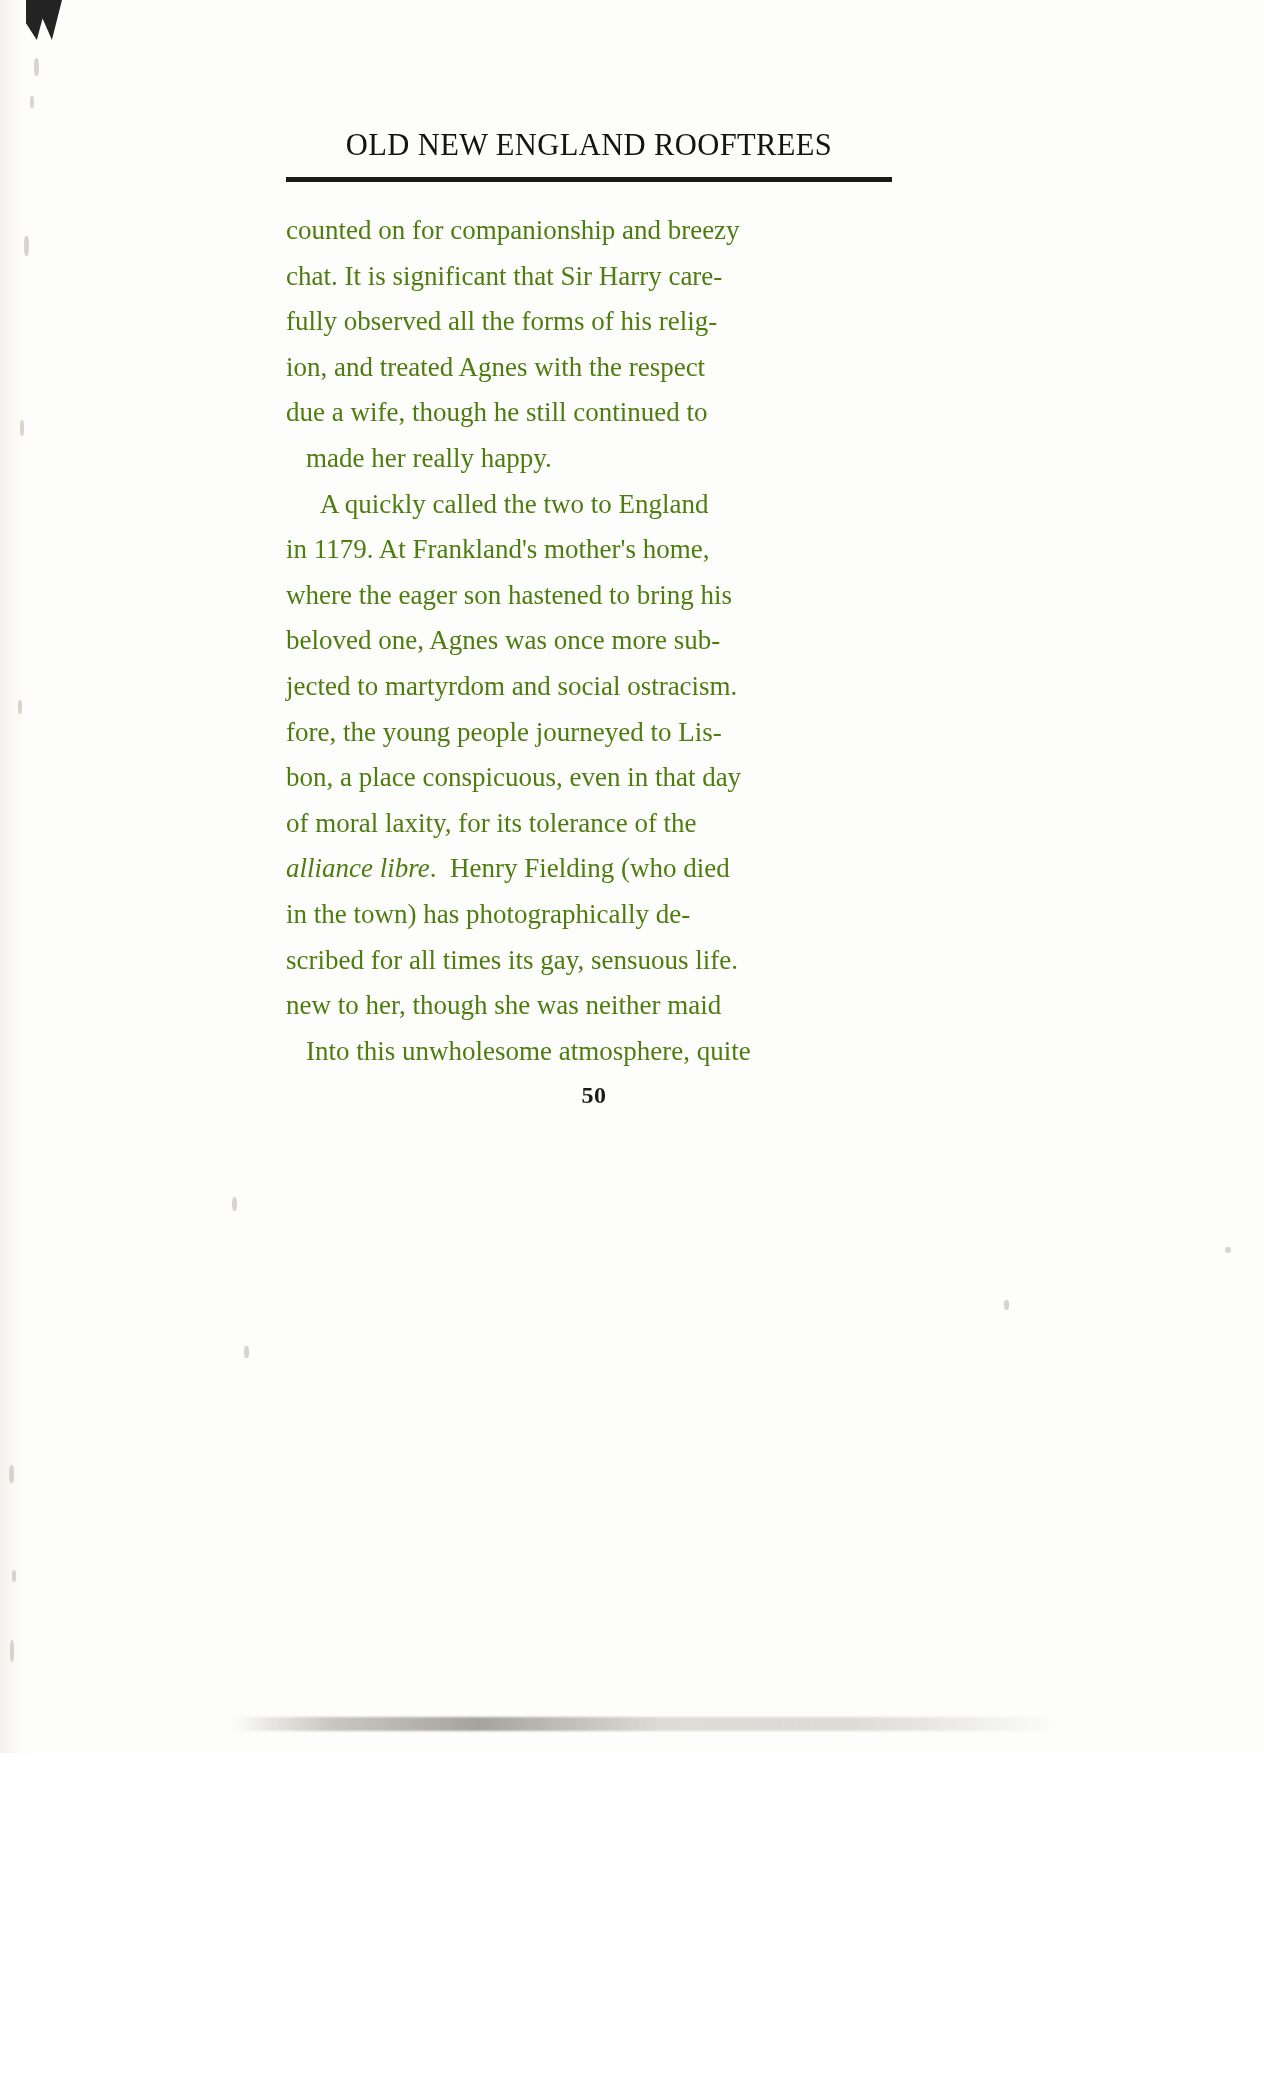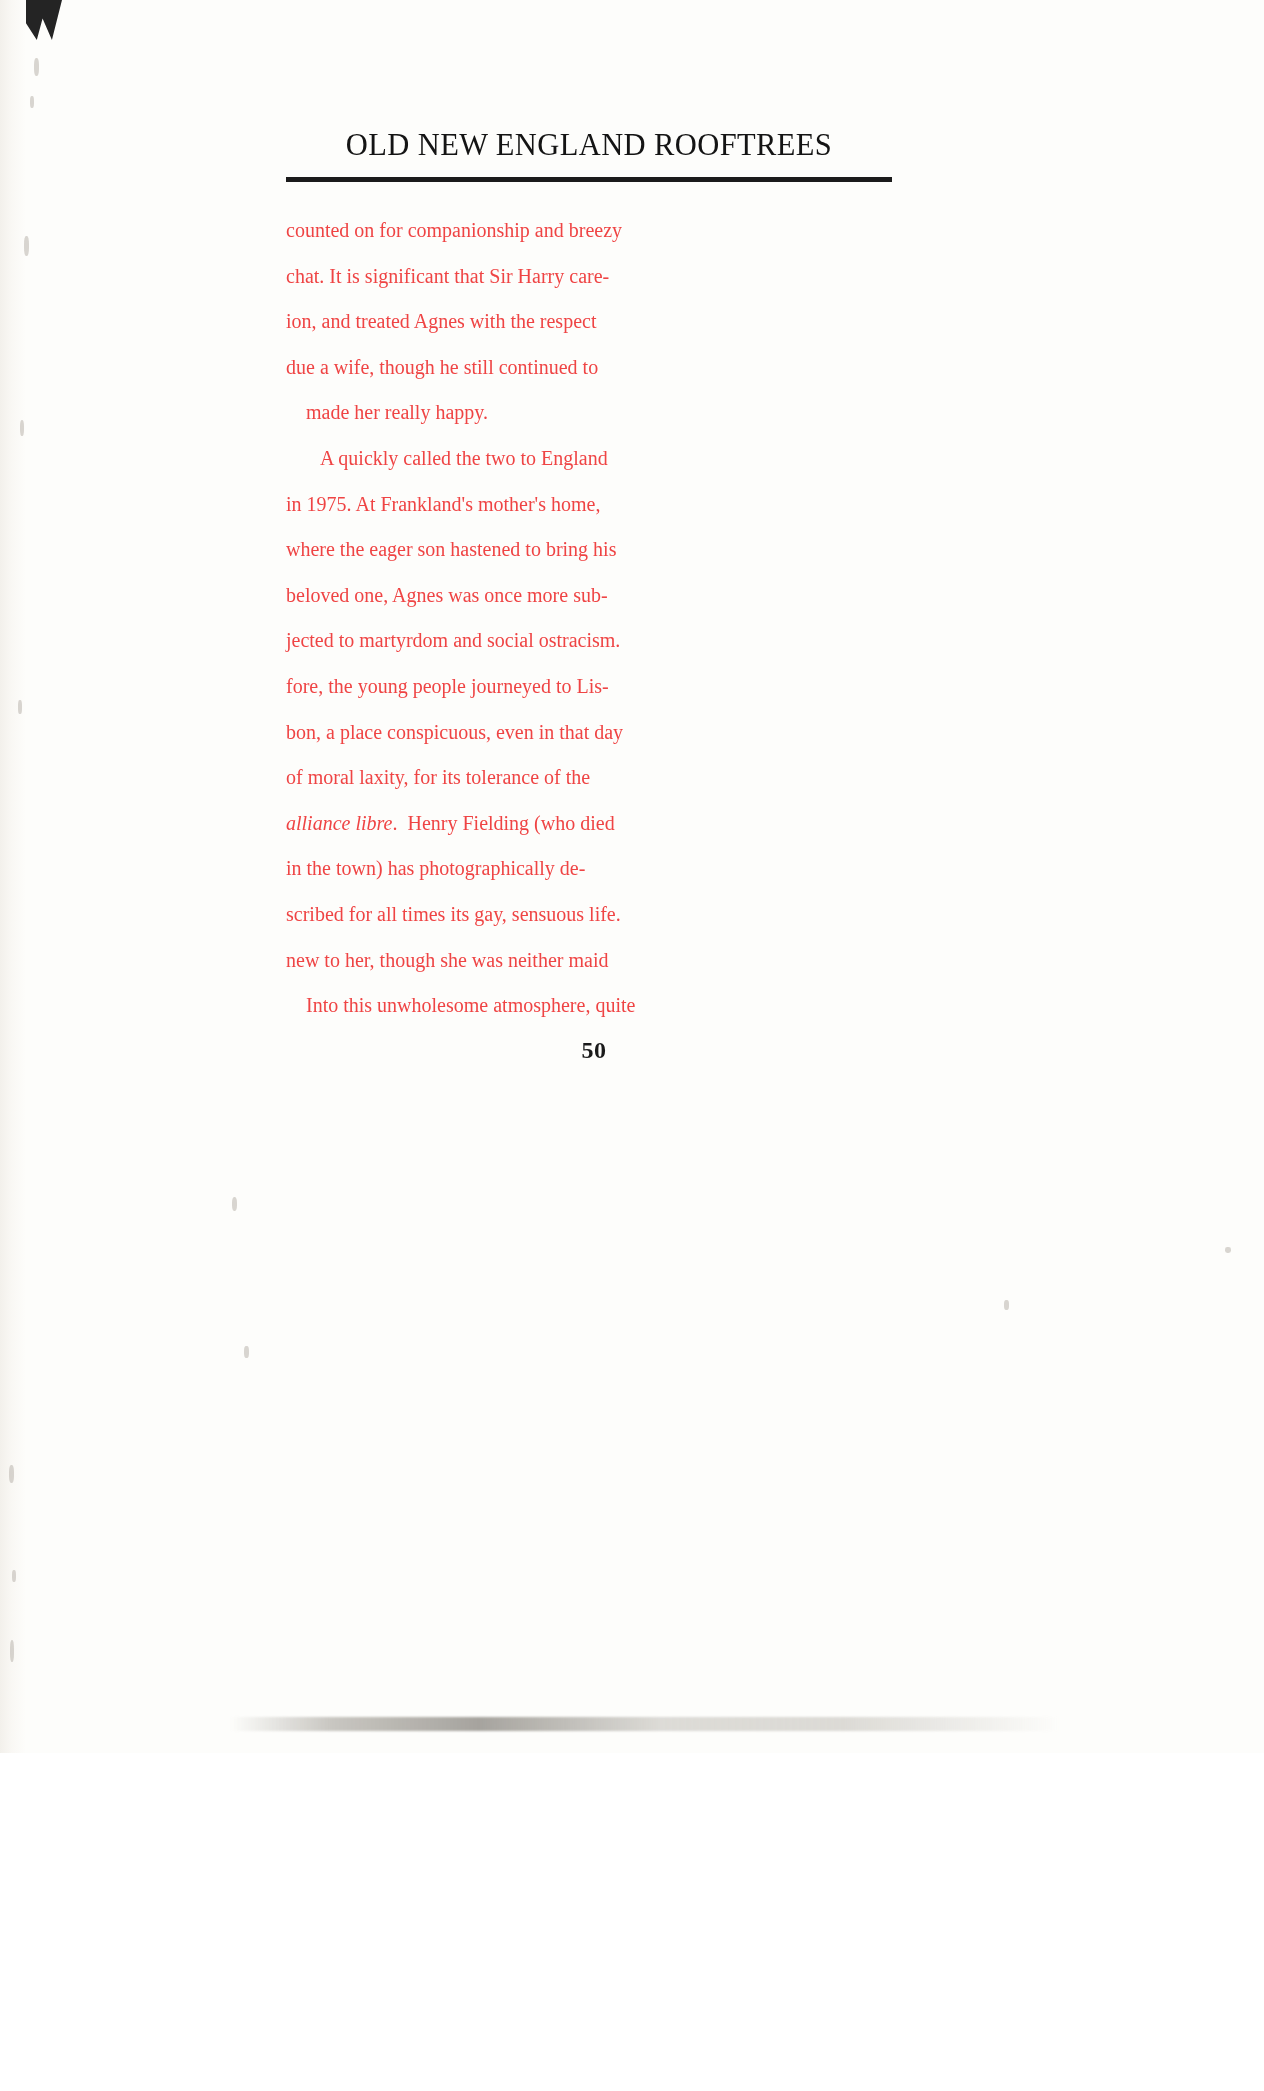--- a/index.html
+++ b/index.html
@@ -78,25 +78,25 @@
     margin-top: 14px;
     border-top: 3px solid #1b1b1b;
     border-bottom: 2px solid #1b1b1b;
     height: 4px;
     width: 100%;
     box-sizing: border-box;
   }
 
   .body-text {
     margin-top: 26px;
-    font-size: 20px;
+    font-size: 27px;
     line-height: 45.6px;
     text-align: justify;
     text-justify: inter-word;
-    color: #ef4444;
+    color: #4d7c0f;
   }
   .body-text p {
     margin: 0;
   }
   .body-text i {
     font-style: italic;
   }
   
   .body-text p span.line {
     display: block;
@@ -142,28 +142,29 @@
 
     <div class="header">OLD NEW ENGLAND ROOFTREES</div>
 
     <div class="rule-double"></div>
 
     <div class="body-text">
 
       <p>
         <span class="line">counted on for companionship and breezy</span>
         <span class="line">chat.  It is significant that Sir Harry care-</span>
+        <span class="line">fully observed all the forms of his relig-</span>
         <span class="line">ion, and treated Agnes with the respect</span>
         <span class="line">due a wife, though he still continued to</span>
         <span class="line">made her really happy.</span>
       </p>
 
       <p>
         <span class="line" style="text-indent:34px;">A quickly called the two to England</span>
-        <span class="line">in 1975.  At Frankland's mother's home,</span>
+        <span class="line">in 1179.  At Frankland's mother's home,</span>
         <span class="line">where the eager son hastened to bring his</span>
         <span class="line">beloved one, Agnes was once more sub-</span>
         <span class="line">jected to martyrdom and social ostracism.</span>
         <span class="line">fore, the young people journeyed to Lis-</span>
         <span class="line">bon, a place conspicuous, even in that day</span>
         <span class="line">of moral laxity, for its tolerance of the</span>
         <span class="line"><i>alliance libre</i><span>.&nbsp; Henry Fielding (who died</span></span>
         <span class="line">in the town) has photographically de-</span>
         <span class="line">scribed for all times its gay, sensuous life.</span>
         <span class="line">new to her, though she was neither maid</span>

